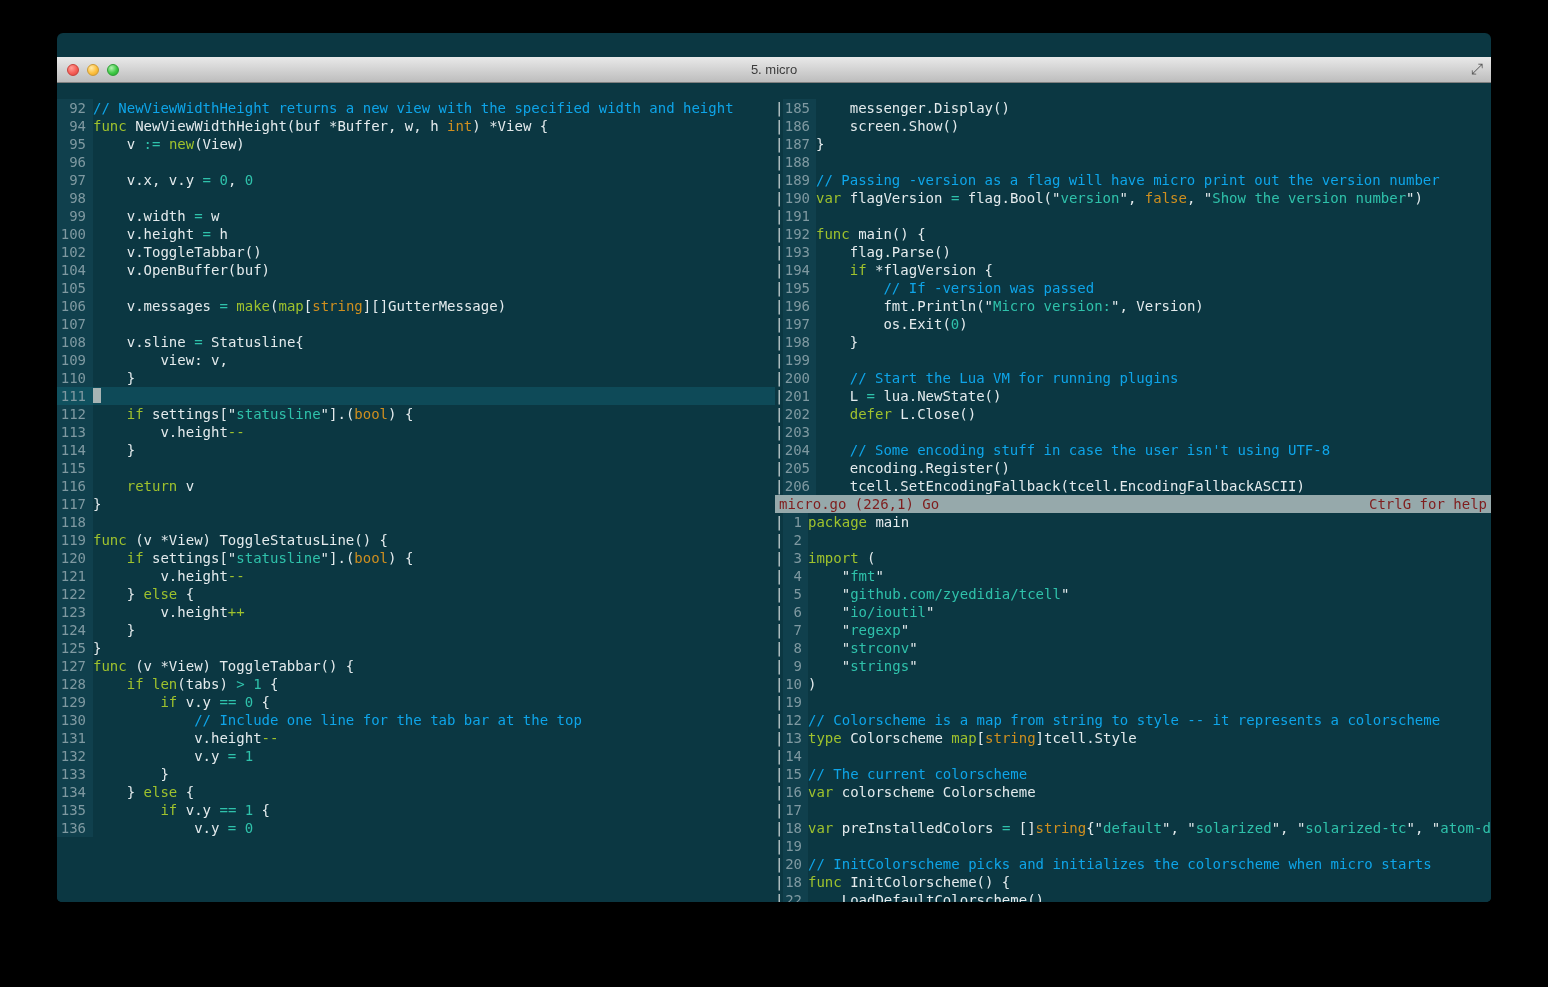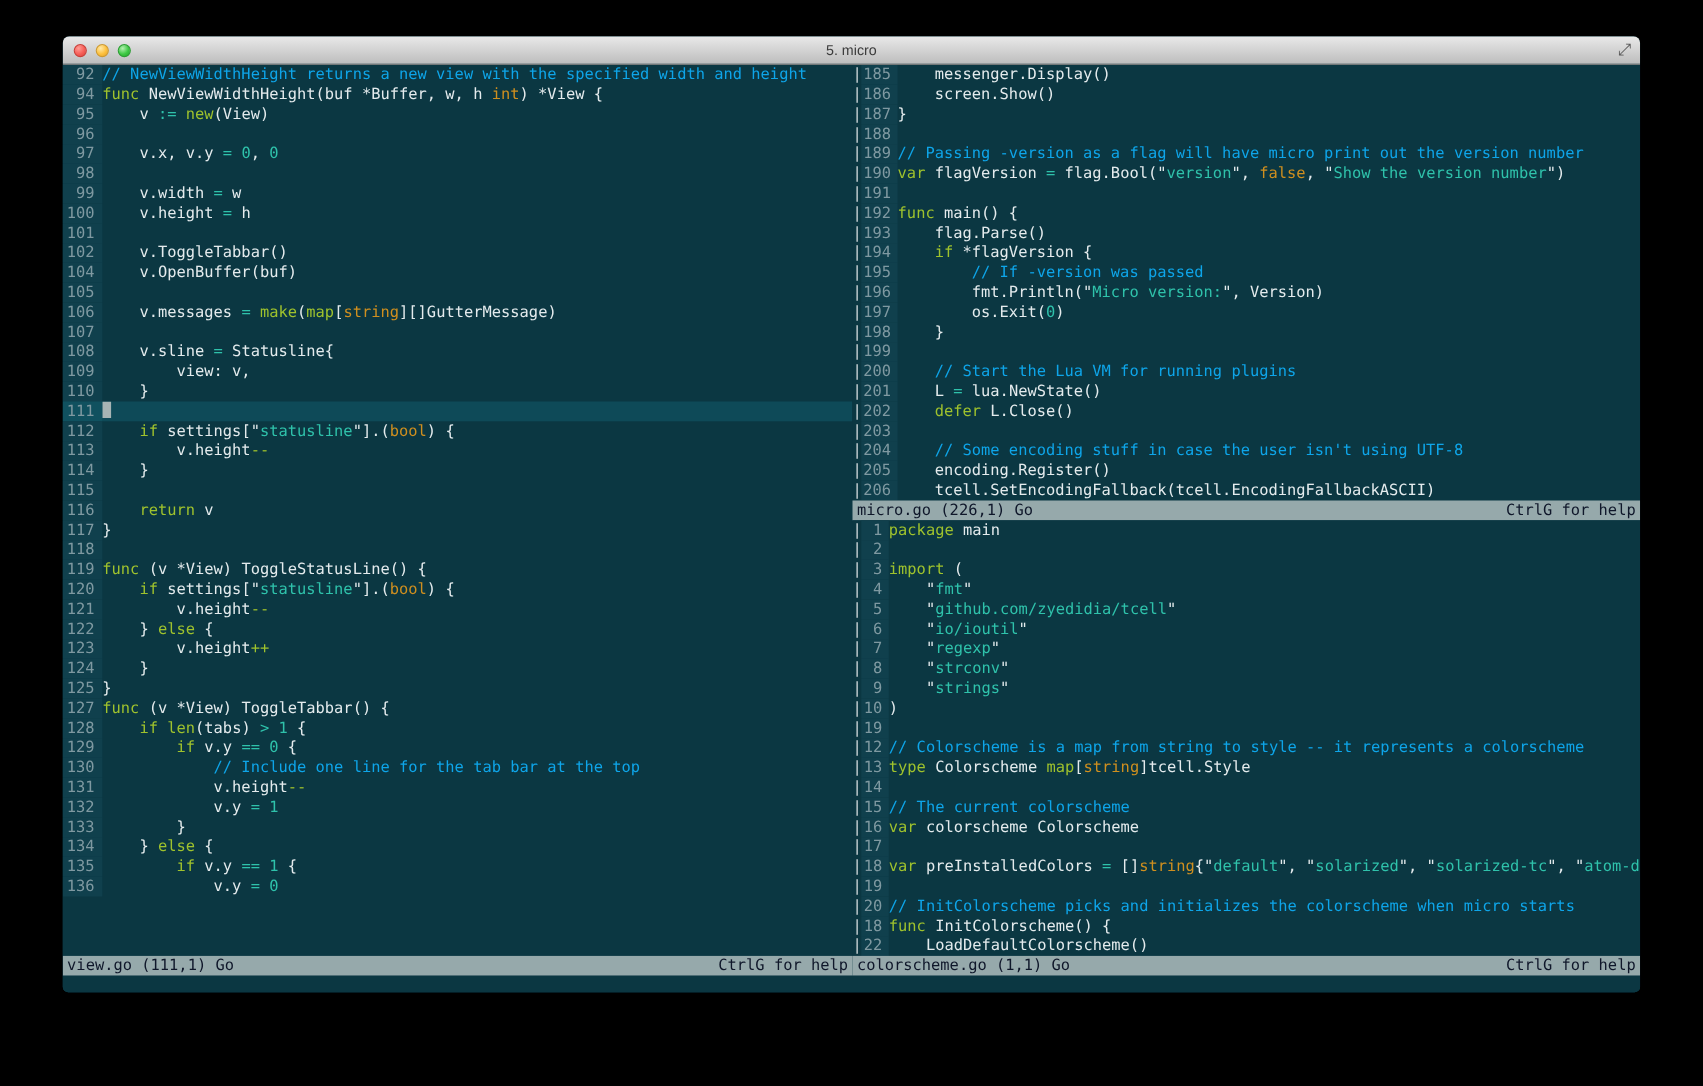--- a/index.html
+++ b/index.html
@@ -4,52 +4,52 @@
 <style>
   html,body{margin:0;padding:0;background:#000;width:1548px;height:987px;overflow:hidden;}
   .desktop{position:relative;width:1548px;height:987px;background:#000;}
   .window{position:absolute;left:57px;top:33px;width:1434px;height:869px;
           border-radius:6px 6px 5px 5px;overflow:hidden;background:#0b3742;
           box-shadow:0 10px 30px rgba(0,0,0,0.8);}
   
   .titlebar{height:25px;background:linear-gradient(#e9e9e9,#bdbdbd);
             border-bottom:1px solid #808080;position:relative;
             display:flex;align-items:center;justify-content:center;
-            font:13px "Liberation Sans", sans-serif;color:#3c3c3c;}
+            font:13px "Liberation Sans", sans-serif;color:#3c3c3c;margin-top:24px;}
   .lights{position:absolute;left:10px;top:0;height:25px;display:flex;align-items:center;gap:8px;}
   .light{width:12px;height:12px;border-radius:50%;box-sizing:border-box;}
   .light.red{background:radial-gradient(circle at 35% 30%,#ff9d96,#f65e57 55%,#d6433b);border:1px solid #c8403a;}
   .light.yellow{background:radial-gradient(circle at 35% 30%,#ffe9a8,#fdc03d 55%,#e0a02e);border:1px solid #cd9a33;}
   .light.green{background:radial-gradient(circle at 35% 30%,#b3f0b0,#3ec944 55%,#28a32e);border:1px solid #2c9e34;}
   .fsicon{position:absolute;right:8px;top:3px;font:15px "DejaVu Sans", sans-serif;color:#5a5a5a;}
   
   .content{height:844px;display:flex;flex-direction:column;
            font:14px/18px "DejaVu Sans Mono", monospace;background:#0b3742;}
-  .split{display:flex;height:828px;}
+  .split{display:flex;height:828px;margin-top:16px;}
   .col-left{width:718px;display:flex;flex-direction:column;}
   .col-right{width:716px;display:flex;flex-direction:column;}
   .codearea{overflow:hidden;background:#0b3742;}
   .codearea.h-left{height:810px;}
   .codearea.h-right{height:396px;}
   .line{display:flex;height:18px;}
   .line.current{background:#0e4a58;}
   .divbar{flex:none;width:8px;color:#cfd8da;text-align:left;}
   .gut{flex:none;text-align:right;background:#10404d;color:#7f99a1;box-sizing:border-box;}
   .line.current .gut{background:#10515f;}
   .g-left{width:36px;padding-right:7px;}
   .g-right3{width:33px;padding-right:6px;}
   .g-right2{width:25px;padding-right:6px;}
   .code{flex:1;white-space:pre;overflow:hidden;color:#e4ebed;}
   .tok-t{color:#e4ebed}
   .tok-c{color:#0ea5e9}
   .tok-k{color:#9fc22d}
   .tok-y{color:#cf8f1f}
   .tok-n{color:#2fc2ab}
   .cursor{display:inline-block;width:8px;height:15px;background:#a7b4b4;vertical-align:-2px;}
-  .statusbar{height:18px;background:#96a9ab;color:#0f172a;display:flex;
+  .statusbar{height:18px;background:#96a9ab;color:#7f1d1d;display:flex;
              justify-content:space-between;padding:0 4px;box-sizing:border-box;}
   .cmdline{height:16px;background:#0b3742;}
 </style>
 </head>
 <body>
 
 <div class="desktop">
   <div class="window">
 
     <div class="titlebar">
@@ -93,24 +93,20 @@
               </div>
               <div class="line">
                 <span class="gut g-left">99</span>
                 <span class="code"><span class="tok-t">    v.width </span><span class="tok-n">=</span><span class="tok-t"> w</span></span>
               </div>
               <div class="line">
                 <span class="gut g-left">100</span>
                 <span class="code"><span class="tok-t">    v.height </span><span class="tok-n">=</span><span class="tok-t"> h</span></span>
               </div>
               <div class="line">
-                <span class="gut g-left">101</span>
-                <span class="code"></span>
-              </div>
-              <div class="line">
                 <span class="gut g-left">102</span>
                 <span class="code"><span class="tok-t">    v.ToggleTabbar()</span></span>
               </div>
               <div class="line">
                 <span class="gut g-left">104</span>
                 <span class="code"><span class="tok-t">    v.OpenBuffer(buf)</span></span>
               </div>
               <div class="line">
                 <span class="gut g-left">105</span>
                 <span class="code"></span>

